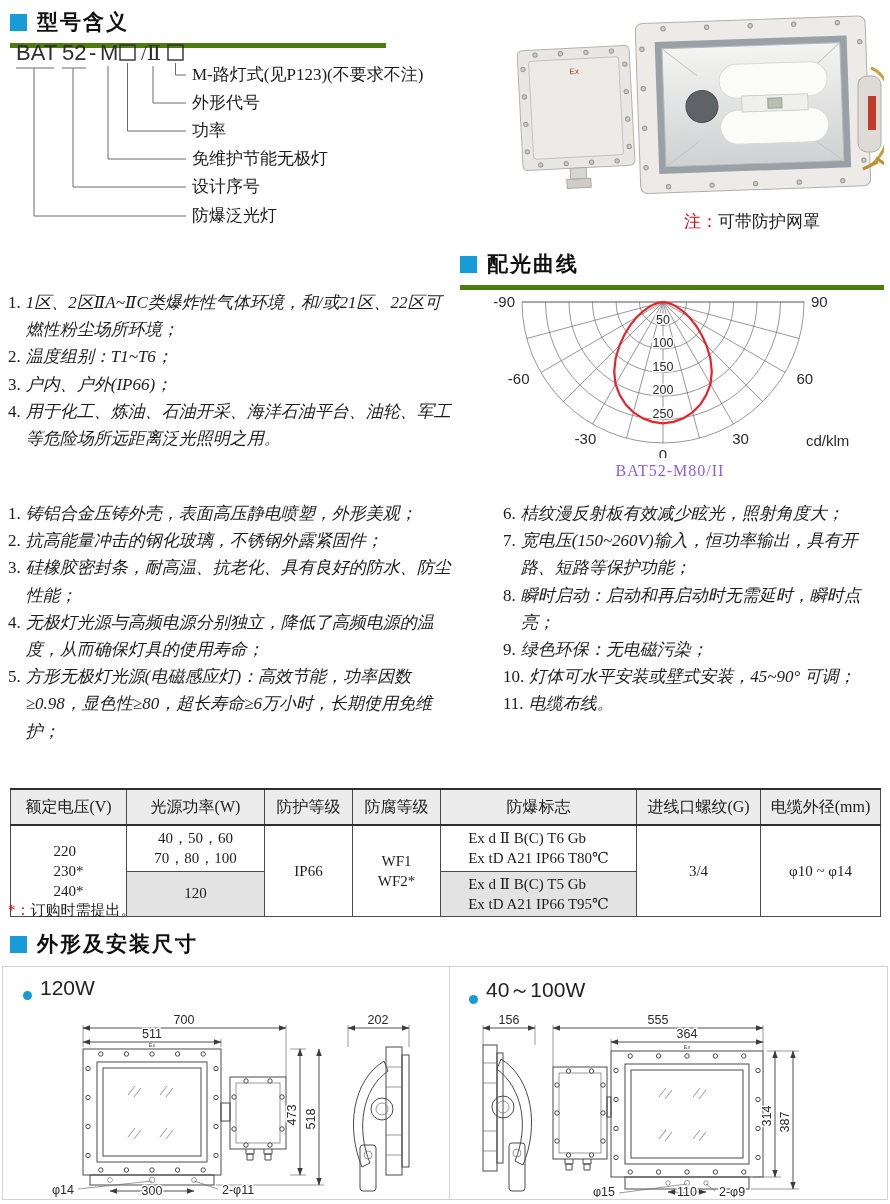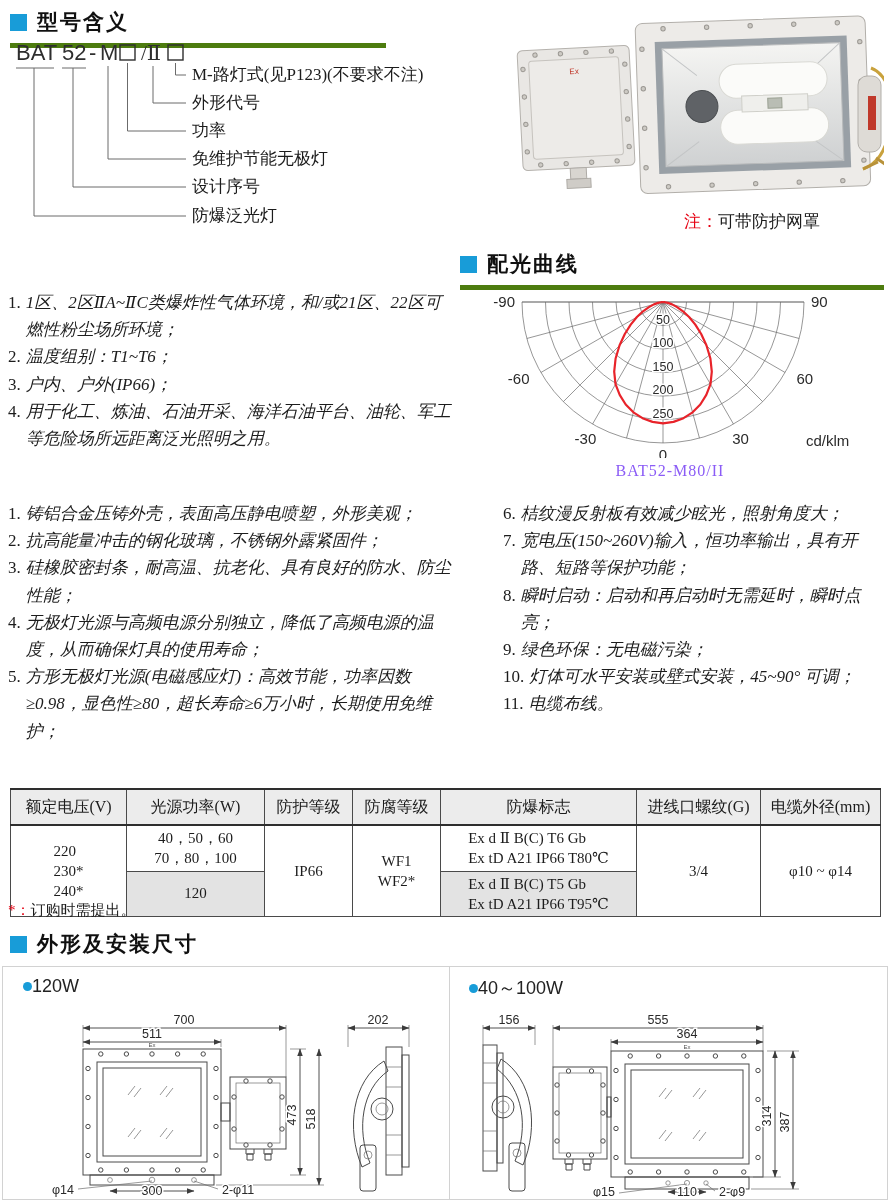--- a/index.html
+++ b/index.html
@@ -23,22 +23,22 @@
   table.params th,table.params td{border:1px solid #4a4a4a;text-align:center;vertical-align:middle;padding:2px 4px;}
   table.params th{background:#ececec;font-weight:normal;font-size:16px;height:30px;
                   border-top:2px solid #2e2e2e;border-bottom:2px solid #2e2e2e;}
   table.params td{height:40px;}
   td.gray{background:#e3e3e3;}
   .cellblock{display:inline-block;text-align:left;line-height:1.45;}
   .stack span{display:block;line-height:1.35;}
   
   .draw-box{border:1px solid #d2d2d2;background:#fff;}
   .vdiv{position:absolute;top:0;bottom:0;left:446px;width:1px;background:#d2d2d2;}
-  .bullet{display:flex;align-items:center;font-family:"Liberation Sans","DejaVu Sans",sans-serif;
-          font-size:18px;color:#222;}
+  .bullet{display:flex;align-items:flex-end;gap:8px;font-family:"Liberation Sans","DejaVu Sans",sans-serif;
+          font-size:21px;color:#222;}
   .bullet .dot{width:9px;height:9px;border-radius:50%;background:#189cd8;flex:0 0 9px;}
   
   svg text{font-family:"Liberation Sans","DejaVu Sans",sans-serif;}
   .code-txt{font-size:22px;fill:#2e2e2e;}
   .code-rom{font-family:"Liberation Serif","DejaVu Serif",serif;font-size:21px;fill:#2e2e2e;}
   .mlabel{font-family:"Liberation Serif","DejaVu Serif",serif;font-size:17px;fill:#1c1c1c;}
   .mline{stroke:#6b6b6b;stroke-width:1;}
   .dline{stroke:#4a4a4a;stroke-width:1;fill:none;}
   .dthin{stroke:#6e6e6e;stroke-width:0.7;fill:none;}
   .diml{stroke:#3c3c3c;stroke-width:0.9;fill:none;}

